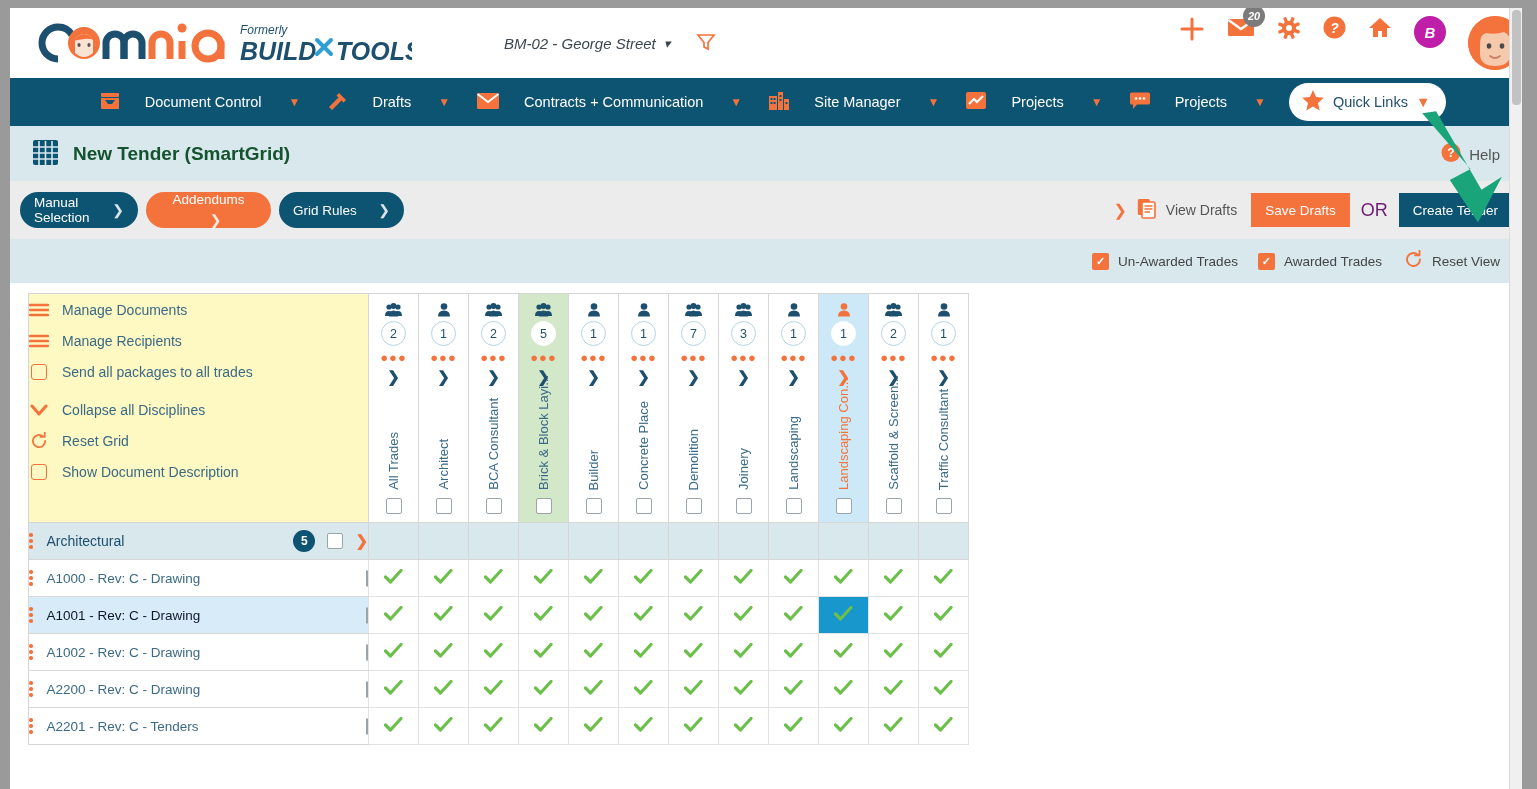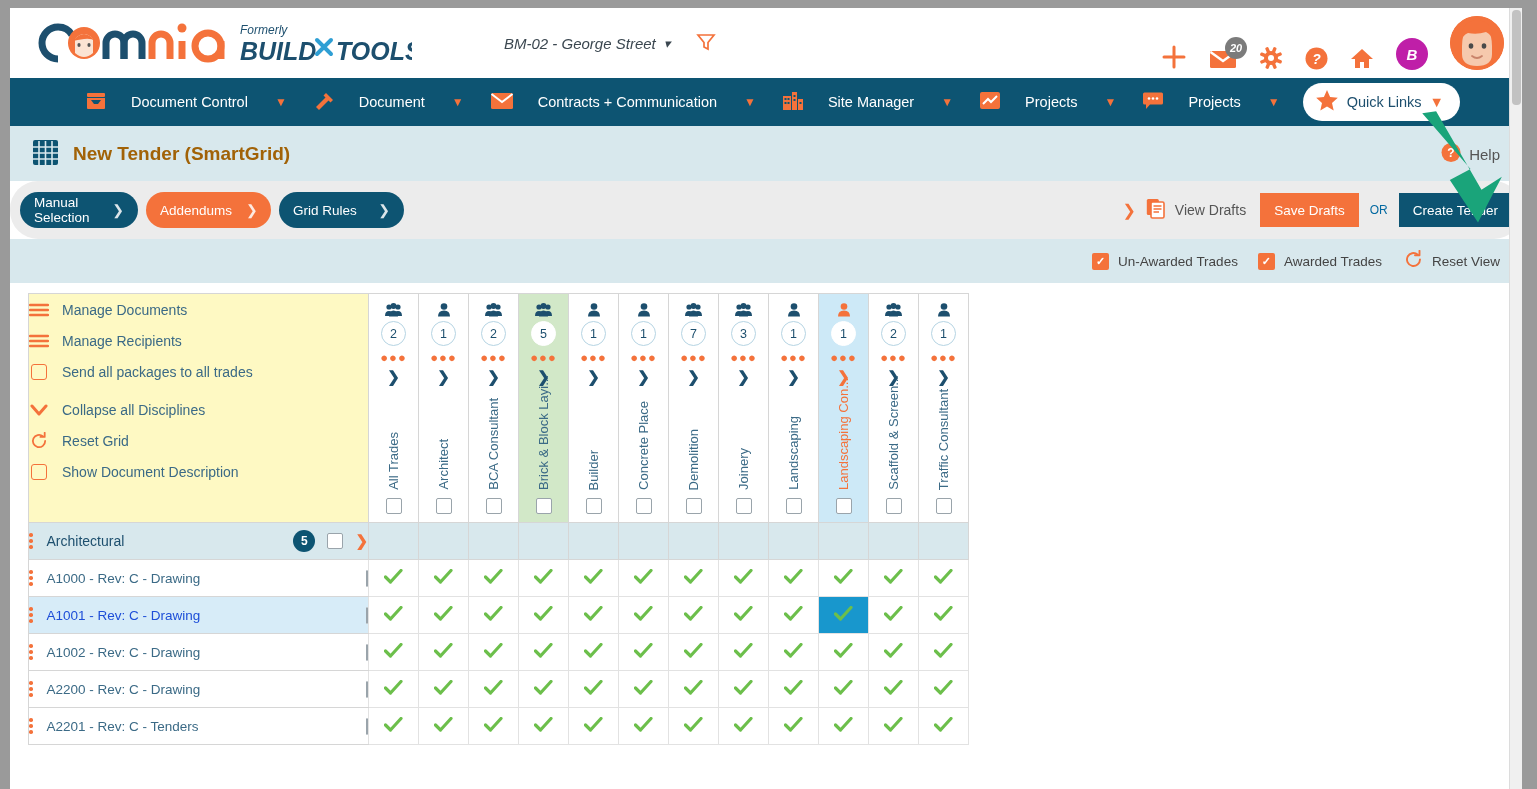--- a/index.html
+++ b/index.html
@@ -27,22 +27,21 @@
   .logo { margin-left:12px; display:flex; align-items:flex-end; }
   .logo svg { display:block; }
   .proj-select {
     margin-left:92px;
     display:flex; align-items:center; gap:8px;
     color:#3b4750; font-size:15px; cursor:pointer;justify-content:flex-end;
   }
   .caret-sm { font-size:13px; color:#3b4750; }
   .filter-icon { margin-left:26px; cursor:pointer; }
   .top-right {
-    margin-left:auto; display:flex; align-items:flex-end; gap:22px;
-    padding-right:18px;
+    margin-left:auto; display:flex; align-items:flex-start; gap:22px;
   }
   .ticon { cursor:pointer; position:relative; display:flex; align-items:center; }
   .badge-count {
     position:absolute; top:-11px; left:16px;
     background:#7b7b7b; color:#fff;
     font-size:11px; font-weight:bold;
     width:22px; height:22px; border-radius:50%;
     display:flex; align-items:center; justify-content:center;
   }
   .avatar-letter {
@@ -77,63 +76,63 @@
   }
   .quicklinks .chev { color:#f4723b; }
 
   
   .pagetitle {
     height:55px; background:#d8e8ed;
     display:flex; align-items:center;
     padding-left:22px; position:relative;
   }
   .pagetitle h1 {
-    font-size:19px; font-weight:bold; color:#a16207;
+    font-size:19px; font-weight:bold; color:#14532d;
     margin-left:14px;
   }
   .help-wrap {
     position:absolute; right:22px; top:50%; transform:translateY(-50%);
     display:flex; align-items:center; gap:8px; cursor:pointer;
   }
   .help-wrap .lbl { color:#555; font-size:15px; }
 
   
   .actionbar {
     height:58px; background:#ececec;
     display:flex; align-items:center;
-    padding:0 10px 0 10px; position:relative;border-radius:28px;
+    padding:0 10px 0 10px; position:relative;
   }
   .pill {
     height:36px; border-radius:18px;
     display:flex; align-items:center;
     padding:0 14px; margin-right:8px;
     color:#fff; font-size:13.5px; cursor:pointer;
     min-width:118px; justify-content:space-between;
   }
   .pill.dark { background:#0d5472; }
   .pill.orange { background:#f4723b; }
   .pill .arr { font-size:14px; opacity:.85; margin-left:14px;}
   .pill.w1 { width:118px; }
-  .pill.w2 { width:125px; }
+  .pill.w2 { width:125px;flex-direction:column; }
   .pill.w3 { width:125px;text-align:center; }
 
   .action-right {
     margin-left:auto; display:flex; align-items:center; gap:0;
   }
   .chev-sep { color:#f4723b; font-size:16px; margin-right:10px; }
   .viewdrafts {
     display:flex; align-items:center; gap:9px; cursor:pointer;
     color:#555; font-size:14px; margin-right:14px;
   }
   .btn-save {
     background:#f4723b; color:#fff; border:none;
     height:34px; padding:0 14px; font-size:13.5px;
     cursor:pointer; font-family:inherit;
   }
-  .or-lbl { color:#0369a1; font-size:12px; padding:0 11px; }
+  .or-lbl { color:#701a75; font-size:18px; padding:0 11px; }
   .btn-create {
     background:#0d5472; color:#fff; border:none;
     height:34px; padding:0 14px; font-size:13.5px;
     cursor:pointer; font-family:inherit;
   }
 
   
   .filterbar {
     height:44px; background:#d8e8ed;
     display:flex; align-items:center; justify-content:flex-end;
@@ -228,21 +227,21 @@
 
   
   .doc-cell {
     height:37px; background:#fff;
     border:1px solid #d6d6d6; border-right:none;
     padding:0 10px 0 14px;
   }
   .doc-cell.sel { background:#d7ecf8; }
   .doc-inner { display:flex; align-items:center; height:100%; }
   .doc-name { color:#3b6a86; font-size:13.5px; margin-left:14px; }
-  .doc-name.sel { color:#1d4ed8; }
+  .doc-name.sel { color:#0f172a; }
   .doc-cb { margin-left:auto; }
   .cell {
     height:37px; width:50px;
     border:1px solid #e2e2e2;
     text-align:center; vertical-align:middle;
     background:#fff;
   }
   .cell.hl { background:#1897cd; }
   .vdots { display:flex; flex-direction:column; gap:2.5px; }
   .vdots i { width:3.5px;height:3.5px;background:#f4723b;border-radius:50%;display:block; }
@@ -376,21 +375,21 @@
       <span class="chev">▼</span>
     </div>
 
     <div class="navitem">
       <span>
         <svg width="22" height="20" viewBox="0 0 22 20">
           <path d="M3 16 L14 5 L17 8 L6 19 Z" fill="#f4723b"></path>
           <path d="M13 2 L20 9 L17.5 11.5 L10.5 4.5 Z" fill="#f4723b"></path>
         </svg>
       </span>
-      <span>Document</span>
+      <span>Drafts</span>
       <span class="chev">▼</span>
     </div>
 
     <div class="navitem">
       <span>
         <svg width="24" height="18" viewBox="0 0 24 18">
           <rect x="1" y="1" width="22" height="16" rx="1.5" fill="#f4723b"></rect>
           <path d="M1.5 2 L12 10 L22.5 2" fill="none" stroke="#fff" stroke-width="2"></path>
         </svg>
       </span>

